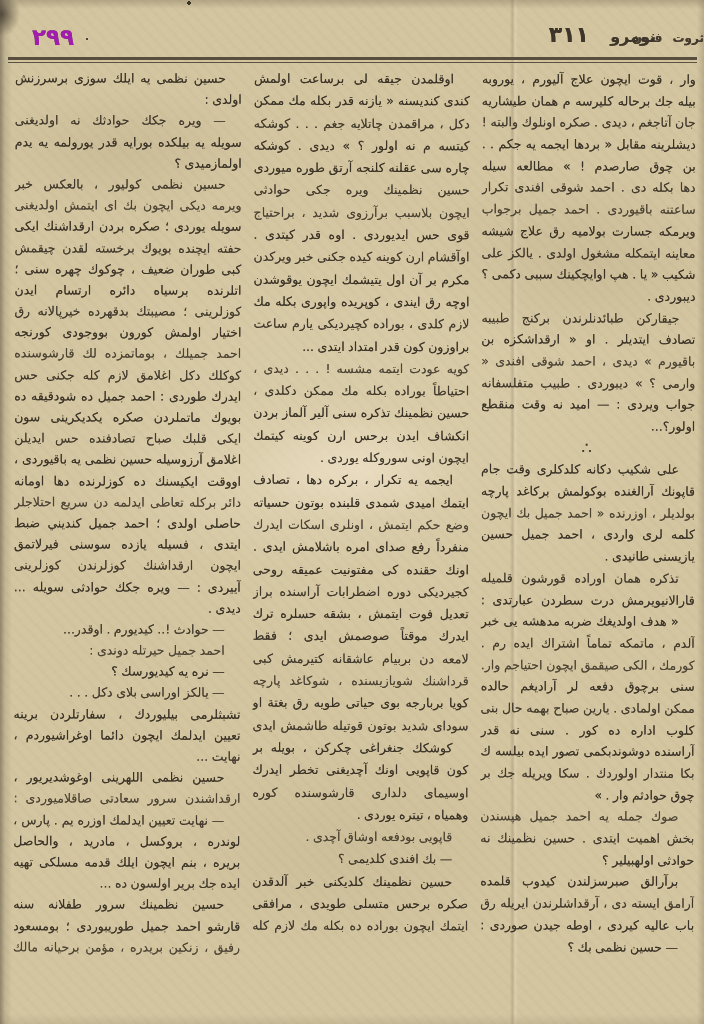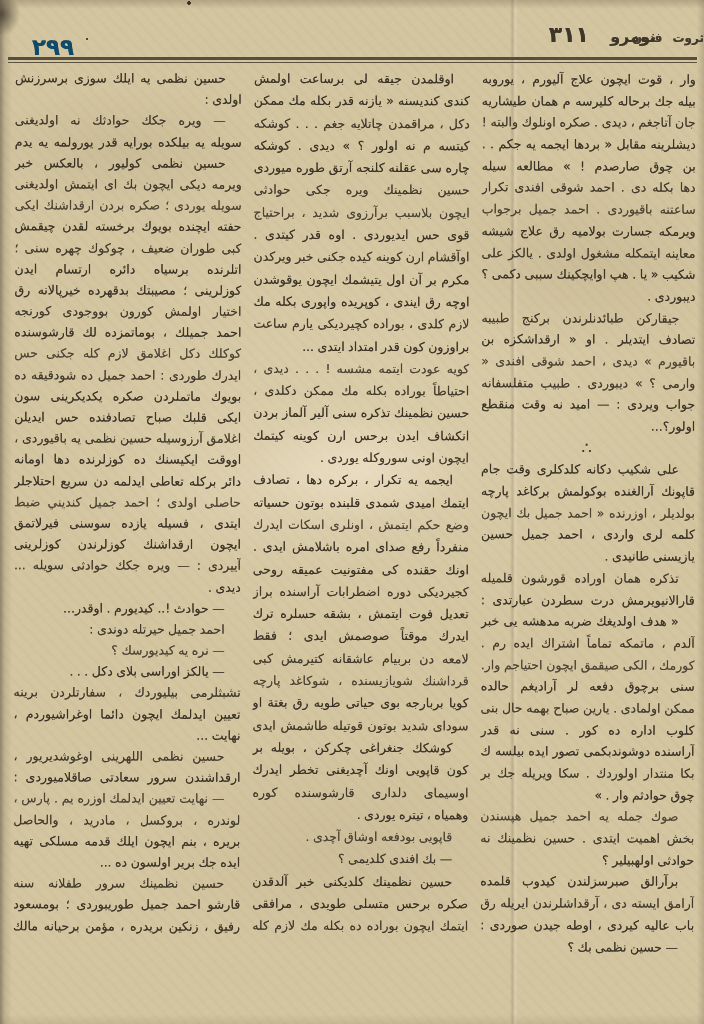--- a/index.html
+++ b/index.html
@@ -20,22 +20,22 @@
       radial-gradient(ellipse 200px 90px at 120px 150px, rgba(128,110,82,.10), transparent 70%),
       radial-gradient(ellipse 230px 130px at 580px 260px, rgba(128,110,82,.10), transparent 70%),
       radial-gradient(ellipse 300px 160px at 350px 850px, rgba(125,108,80,.08), transparent 70%),
       radial-gradient(ellipse 420px 300px at 50% 42%, rgba(255,246,225,.16), transparent 80%),
       repeating-linear-gradient(47deg, rgba(0,0,0,.015) 0 3px, transparent 3px 9px),
       repeating-linear-gradient(-33deg, rgba(255,255,255,.025) 0 2px, transparent 2px 7px);
   }
   .page{position:absolute;inset:0;color:#3a3226;}
   
   .masthead{position:absolute;top:0;left:0;right:0;height:56px;}
-  .pageno{position:absolute;left:32px;top:34px;font-size:23px;font-weight:700;
-          letter-spacing:1px;color:#0c4a6e;text-shadow:0 0 .6px rgba(58,50,38,.8);}
+  .pageno{position:absolute;left:32px;top:24px;font-size:23px;font-weight:700;
+          letter-spacing:1px;color:#a21caf;text-shadow:0 0 .6px rgba(58,50,38,.8);}
   .mast-title{position:absolute;left:16px;right:0;top:31px;text-align:right;
           font-size:12px;font-weight:700;word-spacing:6px;color:#45engra;}
   .mast-title{color:#453c2f;text-shadow:0 0 .5px rgba(58,50,38,.7);}
   .issue{position:absolute;right:48px;top:22px;direction:rtl;white-space:nowrap;color:#3e362a;}
   .issue-label{font-size:16px;font-weight:600;vertical-align:baseline;text-shadow:0 0 .4px rgba(58,50,38,.6);}
   .issue-no{font-size:22px;font-weight:700;margin-right:16px;text-shadow:0 0 .6px rgba(58,50,38,.8);}
   .rule{position:absolute;top:57px;left:8px;right:7px;height:7px;
         background:linear-gradient(180deg,#574e3e 0 3px, transparent 3px 5px, #5c5242 5px 6px, transparent 6px);}
   
   .columns{position:absolute;top:68px;left:10px;right:9px;direction:rtl;
@@ -155,20 +155,21 @@
         <div class="line indent short">— بك افندى كلديمى ؟</div>
         <div class="line indent">حسين نظمينك كلديكنى خبر آلدقدن</div>
         <div class="line">صكره برحس متسلى طويدى ، مرافقى حل</div>
         <div class="line short">ايتمك ايچون بوراده ده بكله مك لازم كله يدى ...</div>
       </section>
     <section class="col col-c">
         <div class="line indent">حسين نظمى يه ايلك سوزى برسرزنش</div>
         <div class="line short">اولدى :</div>
         <div class="line indent">— ويره جكك حوادثك نه اولديغنى</div>
         <div class="line">سويله يه بيلكده بورايه قدر يورولمه يه يدم</div>
+        <div class="line short">اولمازميدى ؟</div>
         <div class="line indent">حسين نظمى كوليور ، بالعكس خبر</div>
         <div class="line">ويرمه ديكى ايچون بك اى ايتمش اولديغنى</div>
         <div class="line">سويله يوردى ؛ صكره بردن ارقداشنك ايكى</div>
         <div class="line">حفته ايچنده بويوك برخسته لقدن چيقمش</div>
         <div class="line">كبى طوران ضعيف ، چوكوك چهره سنى ؛</div>
         <div class="line">اتلرنده برسياه دائره ارتسام ايدن</div>
         <div class="line">كوزلرينى ؛ مصيبتك بدقهرده خيرپالانه رق</div>
         <div class="line">اختيار اولمش كورون بووجودى كورنجه</div>
         <div class="line">احمد جميلك ، بوماتمزده لك قارشوسنده</div>
         <div class="line">كوكلك دكل اغلامق لازم كله جكنى حس</div>

